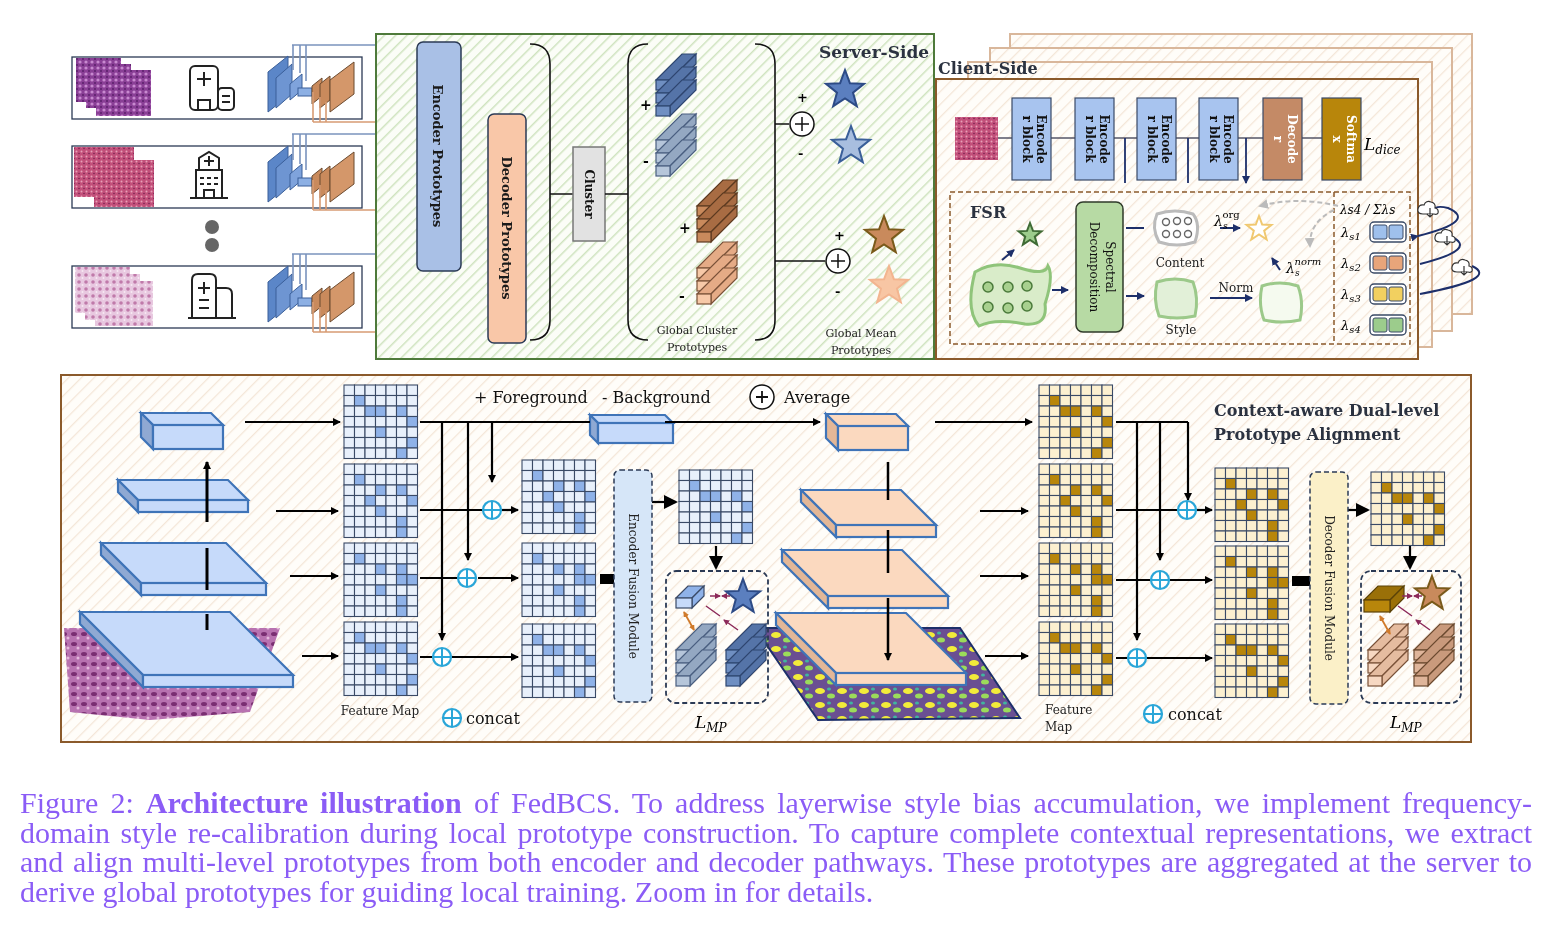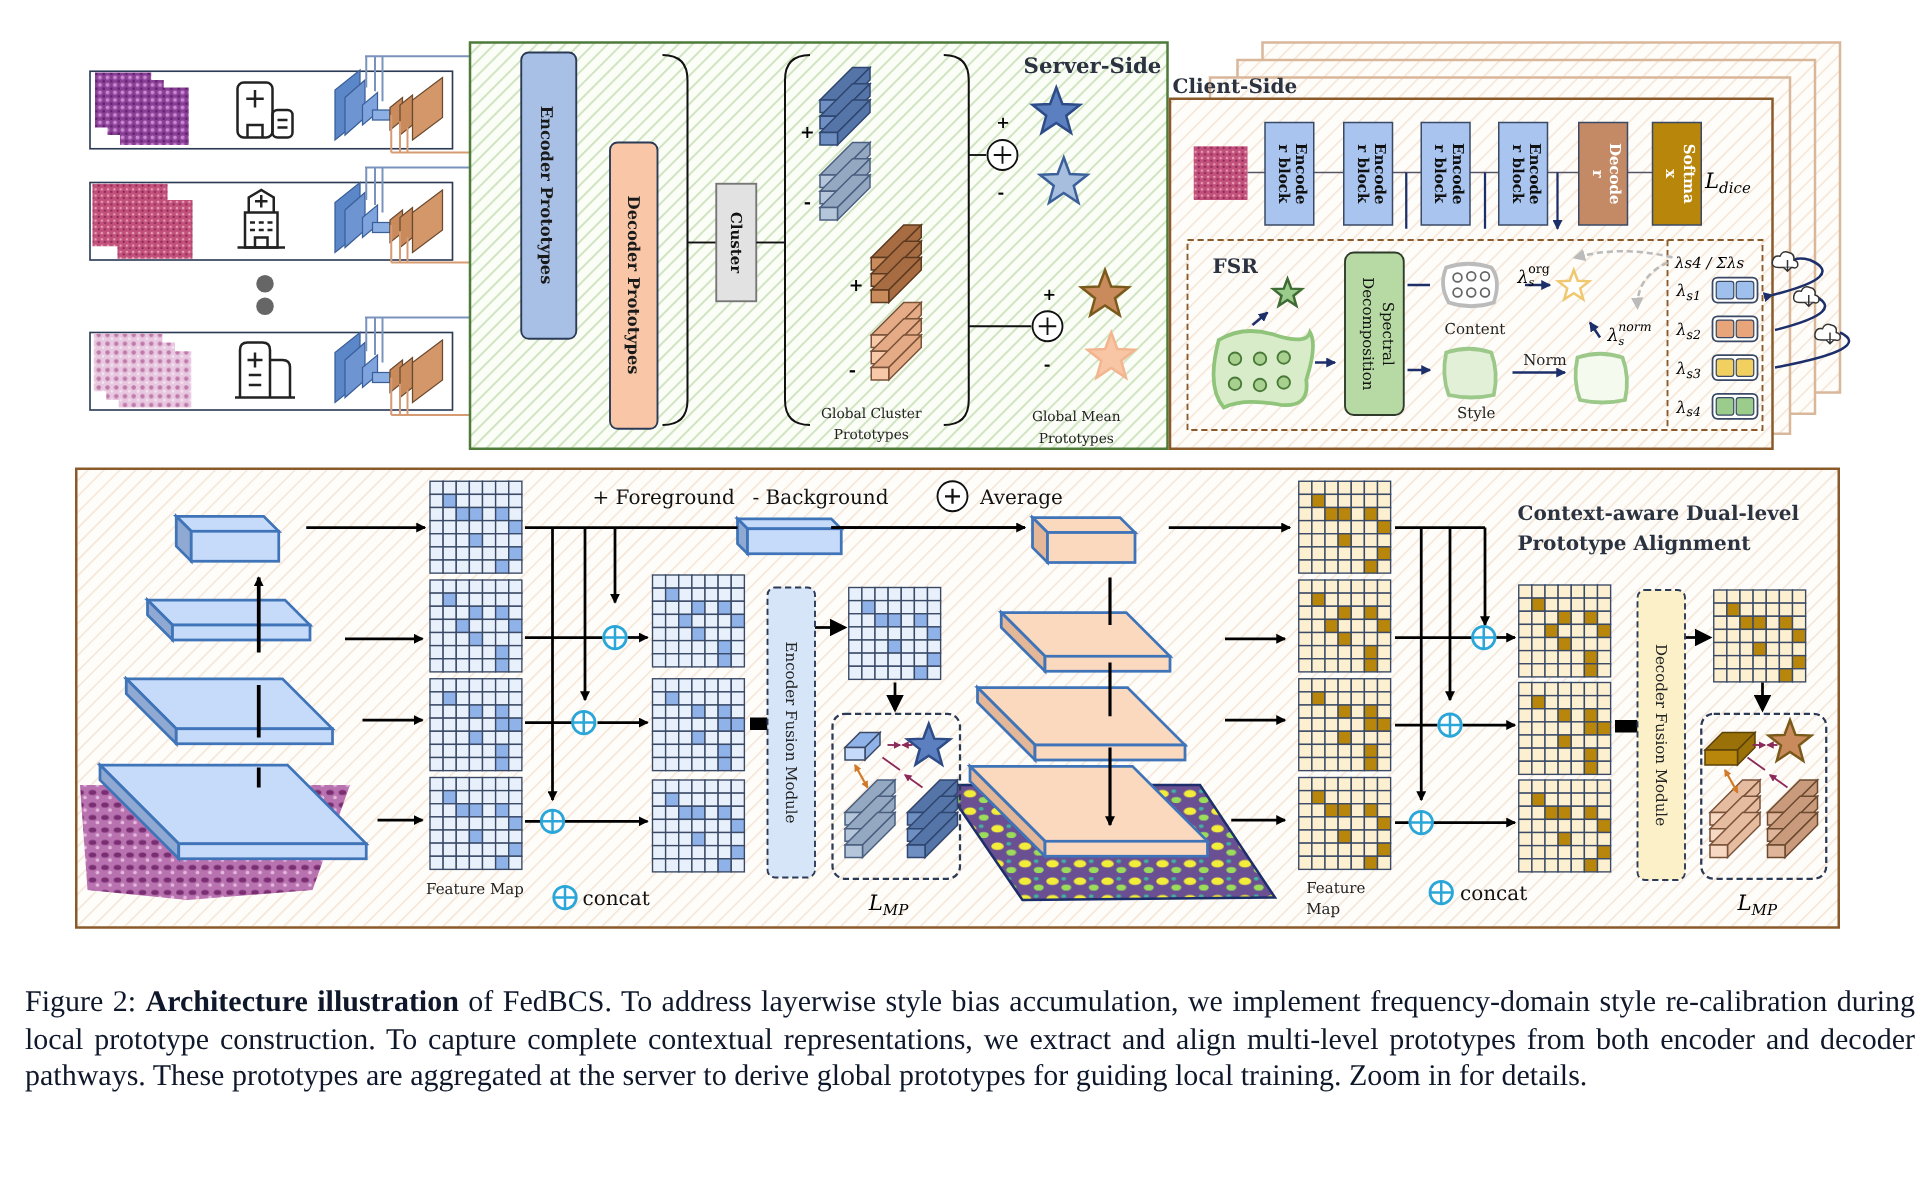--- a/index.html
+++ b/index.html
@@ -1,18 +1,18 @@
 <!DOCTYPE html>
 <html><head>
 <meta charset="utf-8">
 <style>
   html,body{margin:0;padding:0;background:#fff;}
   body{width:1542px;height:942px;position:relative;overflow:hidden;font-family:"DejaVu Serif",serif;}
   #fig{position:absolute;left:0;top:0;}
-  .caption{position:absolute;left:20px;top:788px;width:1512px;font-family:"Liberation Serif",serif;font-size:24px;line-height:29.5px;color:#0f172a;text-align:justify;}
+  .caption{position:absolute;left:20px;top:788px;width:1512px;font-family:"Liberation Serif",serif;font-size:30px;line-height:29.5px;color:#8b5cf6;text-align:justify;}
   .caption b{font-weight:bold;}
   svg text{font-family:"DejaVu Serif",serif;}
 </style>
 </head>
 <body>
 
 <svg id="fig" width="1542" height="780" viewBox="0 0 1542 780" xmlns="http://www.w3.org/2000/svg">
   <defs>
     <pattern id="greenHatch" width="8" height="8" patternUnits="userSpaceOnUse" patternTransform="rotate(45)">
       <rect width="8" height="8" fill="#fbfdf7"></rect>

